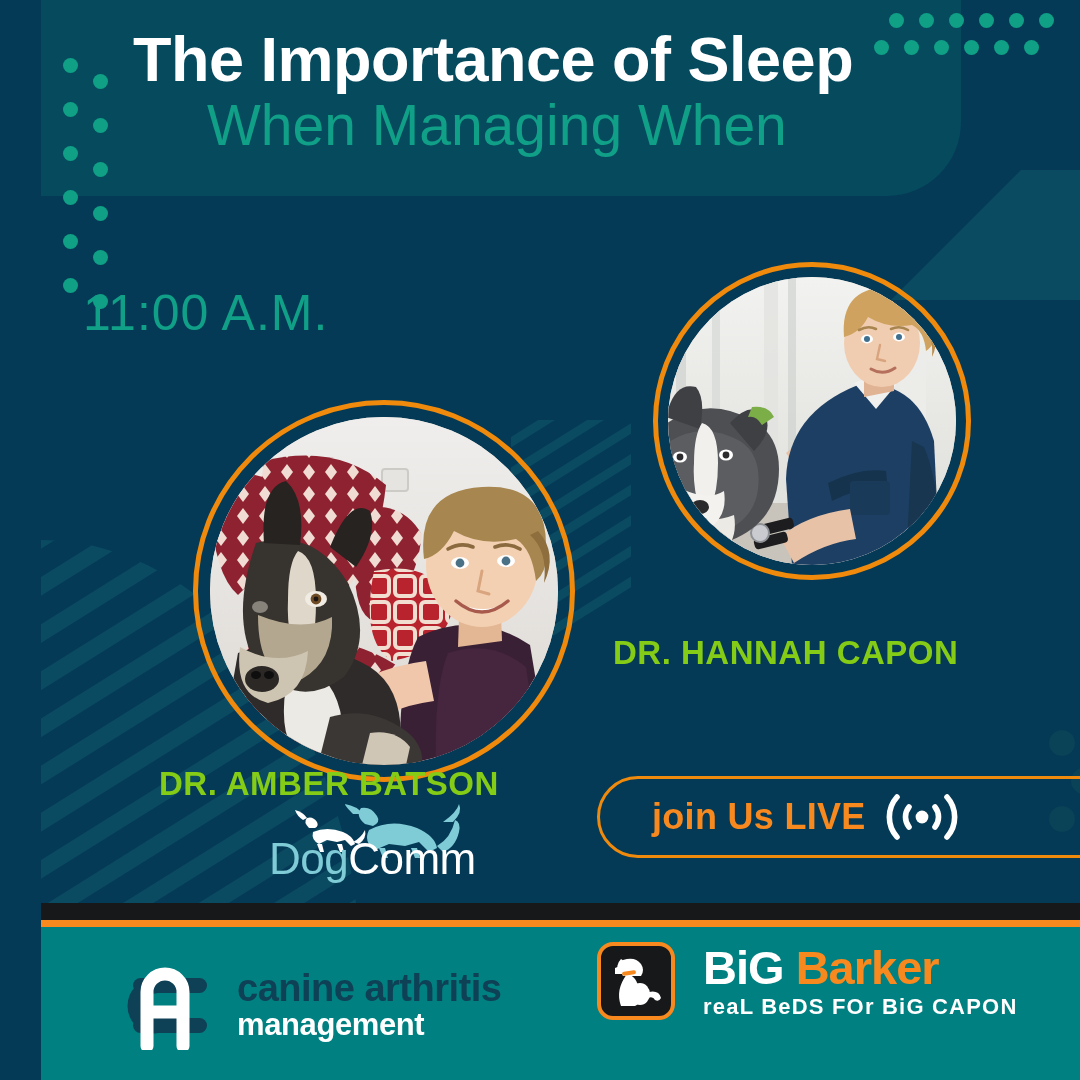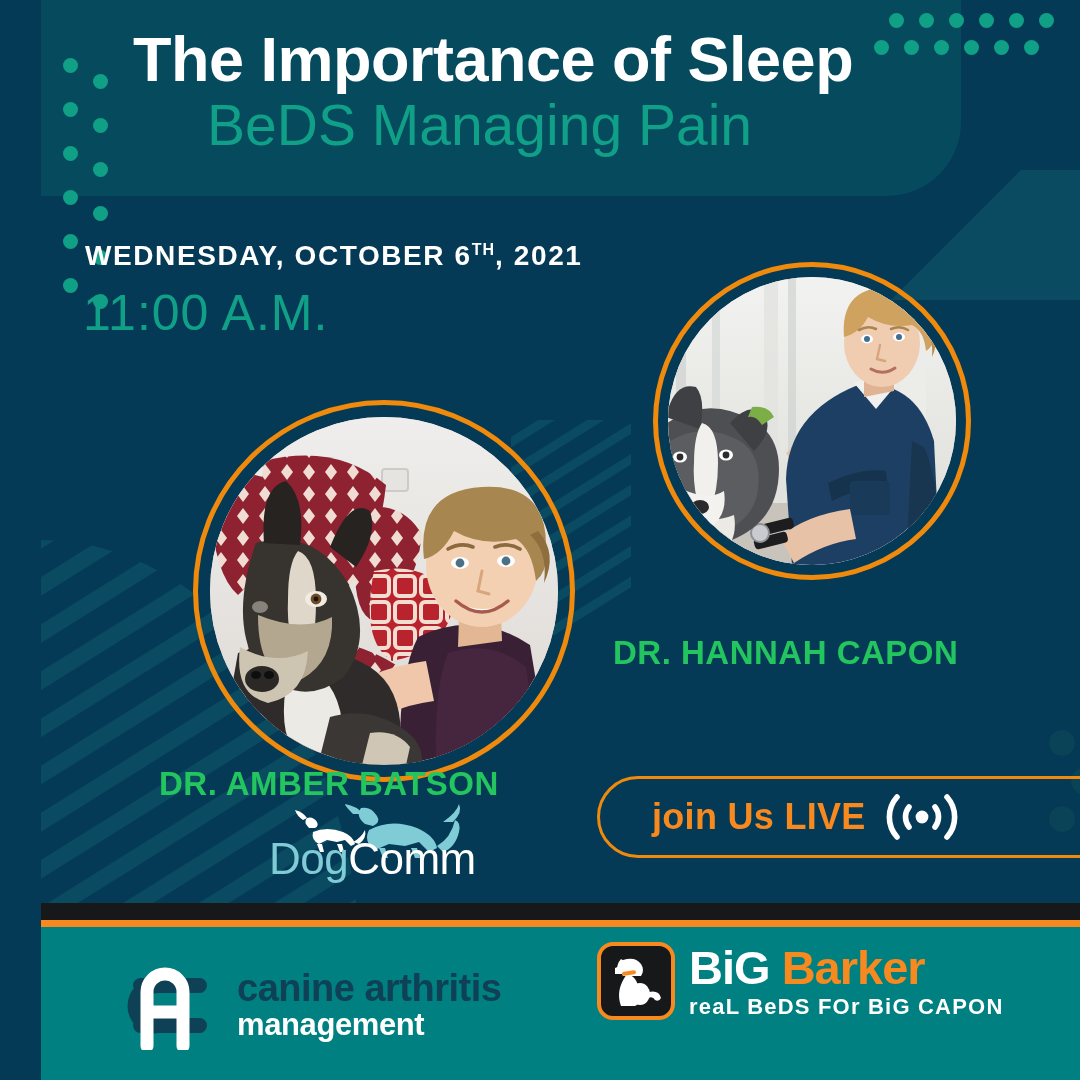--- a/index.html
+++ b/index.html
@@ -68,21 +68,21 @@
   .photo-inner svg{ display:block; }
 
   
   #ring-amber{ left:152px; top:400px; width:382px; height:382px; }
   #ring-amber .photo-inner{ width:348px; height:348px; }
   
   #ring-hannah{ left:612px; top:262px; width:318px; height:318px; }
   #ring-hannah .photo-inner{ width:288px; height:288px; }
 
   .speaker-name{
-    position:absolute; z-index:6; color:#22c55e;
+    position:absolute; z-index:6; color:#84cc16;
     font-weight:bold; font-size:33px; letter-spacing:0.5px; white-space:nowrap;
   }
   #name-amber{ left:118px; top:765px; }
   #name-hannah{ left:572px; top:634px; }
 
   
   .dogcomm{ position:absolute; left:228px; top:812px; z-index:6; width:200px; height:68px; }
   .dogcomm-word{
     position:absolute; left:0; top:22px; font-size:44px; letter-spacing:-0.5px;
     white-space:nowrap;
@@ -114,21 +114,21 @@
     position:absolute; left:0; top:927px; width:1080px; height:153px;
     background:#008080; z-index:7;
     display:flex; align-items:center;
   }
 
   .cam-logo{ position:absolute; left:74px; top:958px; z-index:8; display:flex; align-items:center; gap:18px; }
   .cam-text{ line-height:1.0; }
   .cam-line1{ color:#0E4056; font-size:38px; font-weight:bold; letter-spacing:-0.5px; }
   .cam-line2{ color:#FFFFFF; font-size:31px; font-weight:bold; letter-spacing:-0.4px; margin-top:2px;}
 
-  .bb-logo{ position:absolute; left:556px; top:942px; z-index:8; display:flex; align-items:center; gap:14px; }
+  .bb-logo{ position:absolute; left:556px; top:942px; z-index:8; display:flex; align-items:center; gap:28px; }
   .bb-badge{
     width:78px; height:78px; border-radius:16px; background:#17181A;
     border:4px solid #F7891E; display:flex; align-items:center; justify-content:center;
   }
   .bb-text{ line-height:1; }
   .bb-line1{ font-size:47px; font-weight:bold; letter-spacing:-1px; white-space:nowrap; }
   .bb-big{ color:#FFFFFF; }
   .bb-barker{ color:#F7891E; }
   .bb-line2{ color:#FFFFFF; font-size:22px; font-weight:bold; letter-spacing:1.2px; margin-top:5px; white-space:nowrap;}
 </style>
@@ -232,26 +232,23 @@
     <span class="dot dot-dark" style="left:1008px; top:730px; width:26px; height:26px;"></span>
     <span class="dot dot-dark" style="left:1050px; top:730px; width:26px; height:26px;"></span>
     <span class="dot dot-dark" style="left:1030px; top:768px; width:26px; height:26px;"></span>
     <span class="dot dot-dark" style="left:1072px; top:768px; width:26px; height:26px;"></span>
     <span class="dot dot-dark" style="left:1008px; top:806px; width:26px; height:26px;"></span>
     <span class="dot dot-dark" style="left:1050px; top:806px; width:26px; height:26px;"></span>
   </div>
 
   <div class="title-block">
     <div class="title-main">The Importance of Sleep</div>
-    <div class="title-sub">BeDS Managing Pain</div>
-  </div>
-
-  <div class="date-line">
-    <span>WEDNESDAY, OCTOBER 6</span><sup>TH</sup><span>, 2021</span>
-  </div>
+    <div class="title-sub">When Managing When</div>
+  </div>
+
   <div class="time-line">11:00 A.M.</div>
 
   <div class="photo-ring" id="ring-hannah">
     <div class="photo-inner">
       <svg width="288" height="288" viewBox="0 0 288 288">
         <defs>
           <linearGradient id="hbg" x1="0" y1="0" x2="0" y2="1">
             <stop offset="0%" stop-color="#f2f2f0"></stop>
               <stop offset="100%" stop-color="#dcdcd8"></stop>
           </linearGradient>

